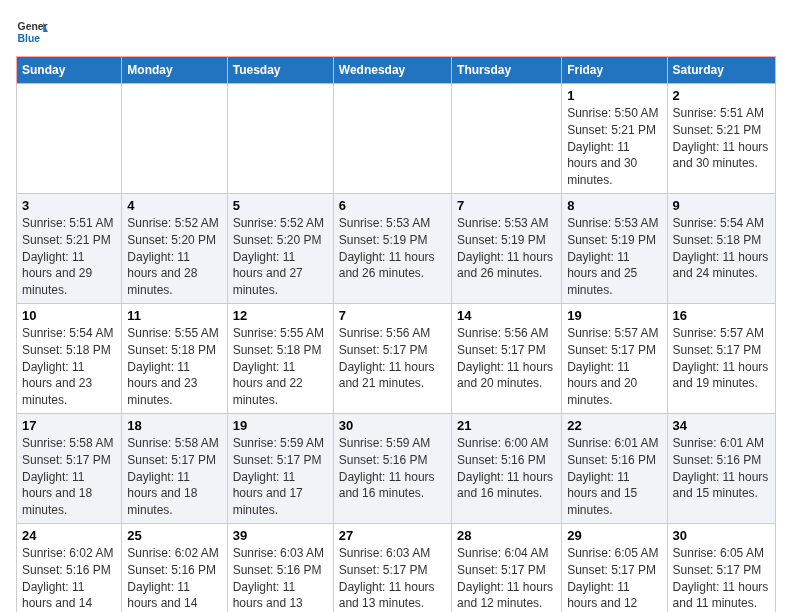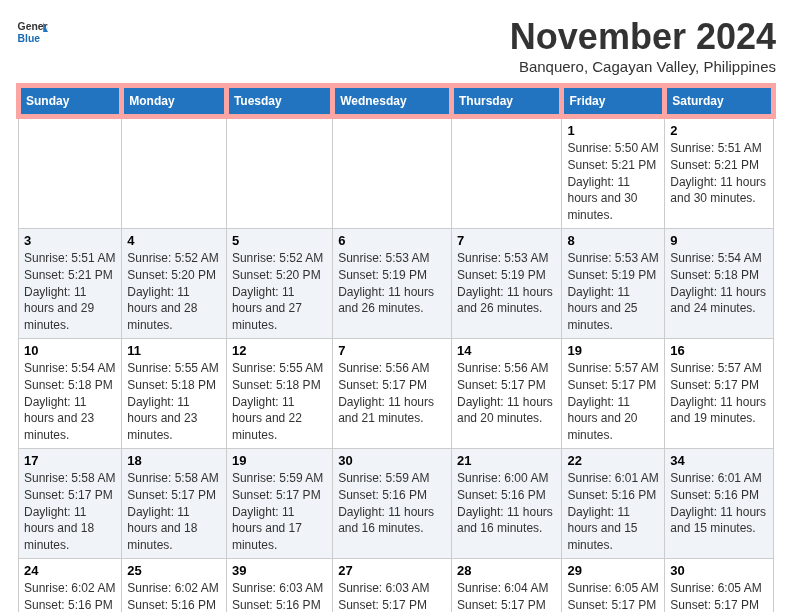--- a/index.html
+++ b/index.html
@@ -42,21 +42,21 @@
       border-collapse: collapse;
       font-size: 11px;
     }
     thead tr th {
       background: #2274c0;
       color: #fff;
       text-align: left;
       padding: 6px 5px;
       font-size: 12px;
       font-weight: bold;
-      border: 5px solid #fca5a5;
+      border: 1px solid #fca5a5;
     }
     tbody tr td {
       border: 1px solid #ccc;
       vertical-align: top;
       padding: 4px 5px;
       min-height: 70px;
       height: 70px;
       background: #fff;
     }
     tbody tr:nth-child(even) td {
@@ -80,24 +80,20 @@
 </head>
 <body>
 
 <div class="header">
   <div class="logo">
     <svg class="logo-icon" viewBox="0 0 40 40" xmlns="http://www.w3.org/2000/svg">
       <text x="2" y="18" font-size="13" font-weight="bold" fill="#333">General</text>
       <text x="2" y="32" font-size="13" font-weight="bold" fill="#1a6bb5">Blue</text>
       <polygon points="34,8 40,20 34,20" fill="#2274c0"></polygon>
     </svg>
-  </div>
-  <div class="title-block">
-    <div class="month-title">November 2024</div>
-    <div class="location-title">Banquero, Cagayan Valley, Philippines</div>
   </div>
 </div>
 
 <table>
   <thead>
     <tr id="weekday-header">
     <th>Sunday</th>
         <th>Monday</th>
         <th>Tuesday</th>
         <th>Wednesday</th>

